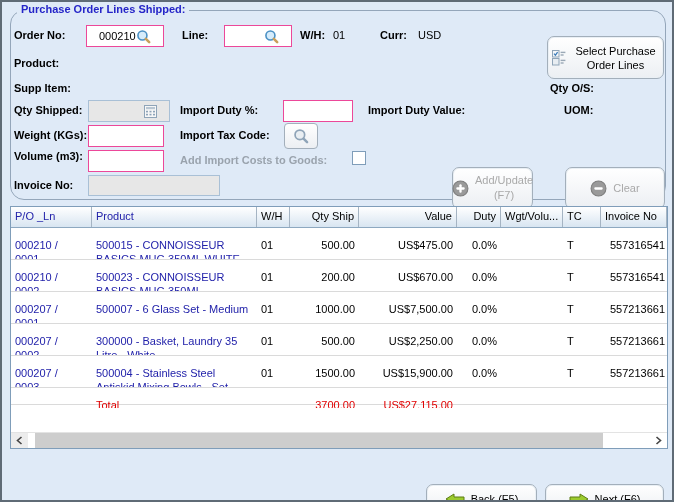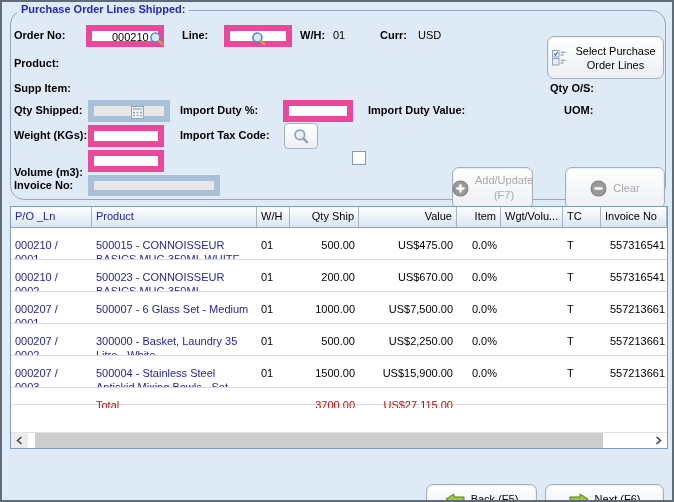--- a/index.html
+++ b/index.html
@@ -8,22 +8,22 @@
     background:var(--form-bg,#dfeaf7);border:2px solid #5f6b76;
     font-family:"Liberation Sans",sans-serif;font-size:11px;color:#000;overflow:hidden;
   }
   .lbl{position:absolute;font-weight:bold;white-space:nowrap;}
   .val{position:absolute;white-space:nowrap;}
   .muted{color:#9aa3ad;}
   .groupbox{position:absolute;left:8px;top:8px;width:654px;height:188px;
     border:1px solid #94a6ba;border-radius:14px;}
   .legend{position:absolute;left:6px;top:-8px;background:var(--form-bg,#dfeaf7);
     padding:0 4px;color:var(--title-blue,#2525c8);font-weight:bold;}
-  .input{position:absolute;background:#fff;border:6px solid #ec4899;box-sizing:border-box;
-    display:flex;padding:0 20px;}
+  .input{position:absolute;background:#fff;border:1px solid #ec4899;box-sizing:border-box;
+    display:flex;align-items:center;padding:0 12px;}
   .input.disabled{background:#e7e7e7;border-color:#a9c0d6;}
   .input .right-ico{margin-left:auto;display:flex;}
   .btn{position:absolute;display:flex;align-items:center;justify-content:center;gap:6px;
     background:linear-gradient(#ffffff,#eceff3);border:1px solid #a3afbb;border-radius:7px;
     box-shadow:inset 0 0 0 1px #eaf0f5;box-sizing:border-box;cursor:pointer;text-align:center;margin-top:20px;}
   .btn.disabled{color:#a9a9a9;cursor:default;}
   .checkbox{position:absolute;width:14px;height:14px;background:#fff;border:1px solid #7f9db9;box-sizing:border-box;}
   
   .table{position:absolute;left:8px;top:204px;width:658px;height:243px;background:#fff;
     border:1px solid #7f9db9;box-sizing:border-box;display:flex;flex-direction:column;overflow:hidden;
@@ -140,24 +140,25 @@
   <span class="lbl" style="left:178px;top:127px">Import Tax Code:</span>
   <div class="small-btn" style="left:282px;top:121px;width:34px;height:26px">
     <span style="display:flex">
       <svg width="16" height="16" viewBox="0 0 14 14">
           <circle cx="6" cy="6" r="4.2" fill="#e9eef2" stroke="#8fa4b8" stroke-width="1.5"></circle>
           <line x1="9.2" y1="9.2" x2="12.3" y2="12.3" stroke="#8fa4b8" stroke-width="2.2" stroke-linecap="round"></line>
         </svg>
     </span>
   </div>
 
-  <span class="lbl" style="left:12px;top:164px">Volume (m3):</span>
+  <span class="lbl" style="left:12px;top:148px">Volume (m3):</span>
   <div class="input" style="left:86px;top:148px;width:76px;height:22px">
     <span></span>
   </div>
+  <span class="lbl muted" style="left:178px;top:152px">Add Import Costs to Goods:</span>
   <div class="checkbox" style="left:350px;top:149px"></div>
 
   <span class="lbl" style="left:12px;top:177px">Invoice No:</span>
   <div class="input disabled" style="left:86px;top:173px;width:132px;height:21px">
     <span></span>
   </div>
 
   <div class="btn disabled" style="left:450px;top:145px;width:81px;height:42px">
     <span style="display:flex">
       <svg width="17" height="17" viewBox="0 0 16 16">
@@ -178,21 +179,21 @@
     <span class="btn-label">Clear</span>
   </div>
 
   <div class="table">
     <div class="t-head">
         <div class="hc c0">P/O _Ln</div>
         <div class="hc c1">Product</div>
         <div class="hc c2">W/H</div>
         <div class="hc c3">Qty Ship</div>
         <div class="hc c4">Value</div>
-        <div class="hc c5">Item</div>
+        <div class="hc c5">Duty</div>
         <div class="hc c6">Wgt/Volu...</div>
         <div class="hc c7">TC</div>
         <div class="hc c8">Invoice No</div>
       </div>
     <div style="display:contents"><div class="t-row">
           <div class="tc c0">000210 /
 0001</div>
           <div class="tc c1">500015 - CONNOISSEUR BASICS MUG 350ML WHITE</div>
           <div class="tc c2">01</div>
           <div class="tc c3">500.00</div>

